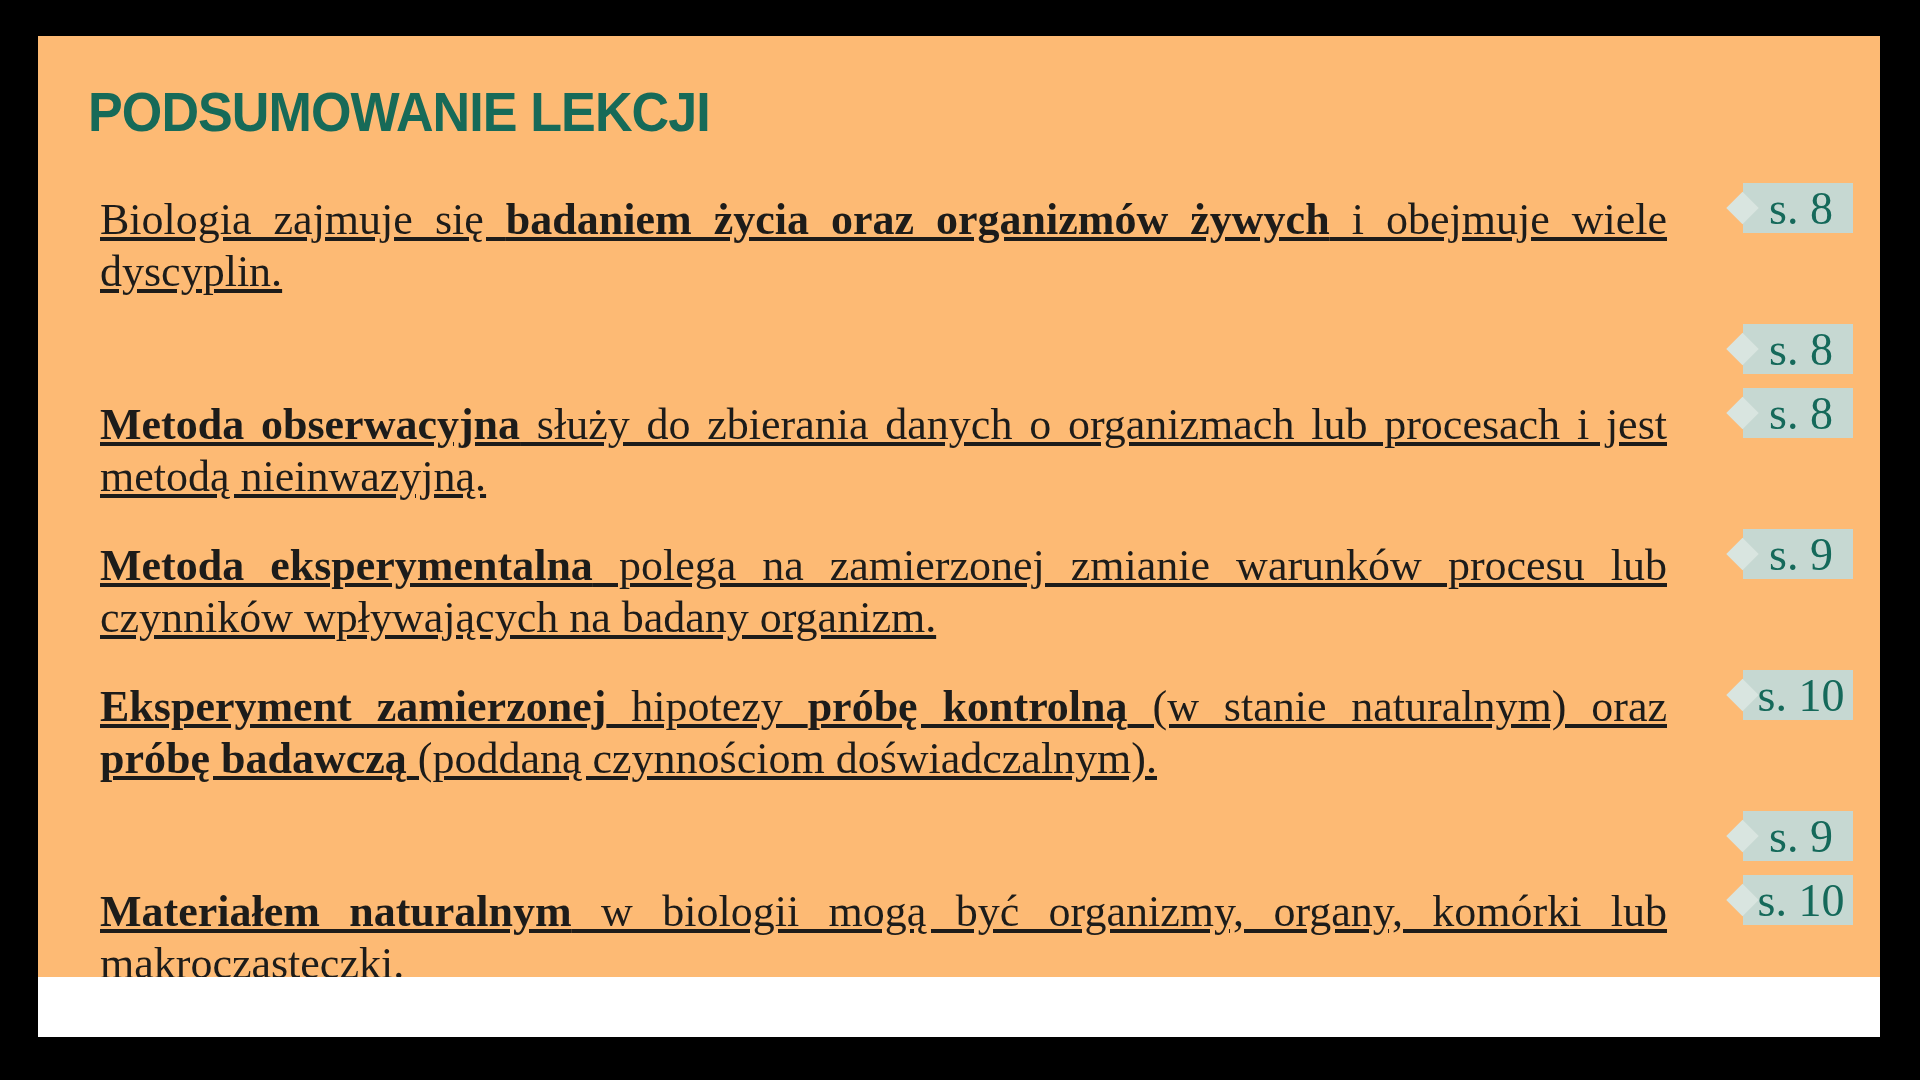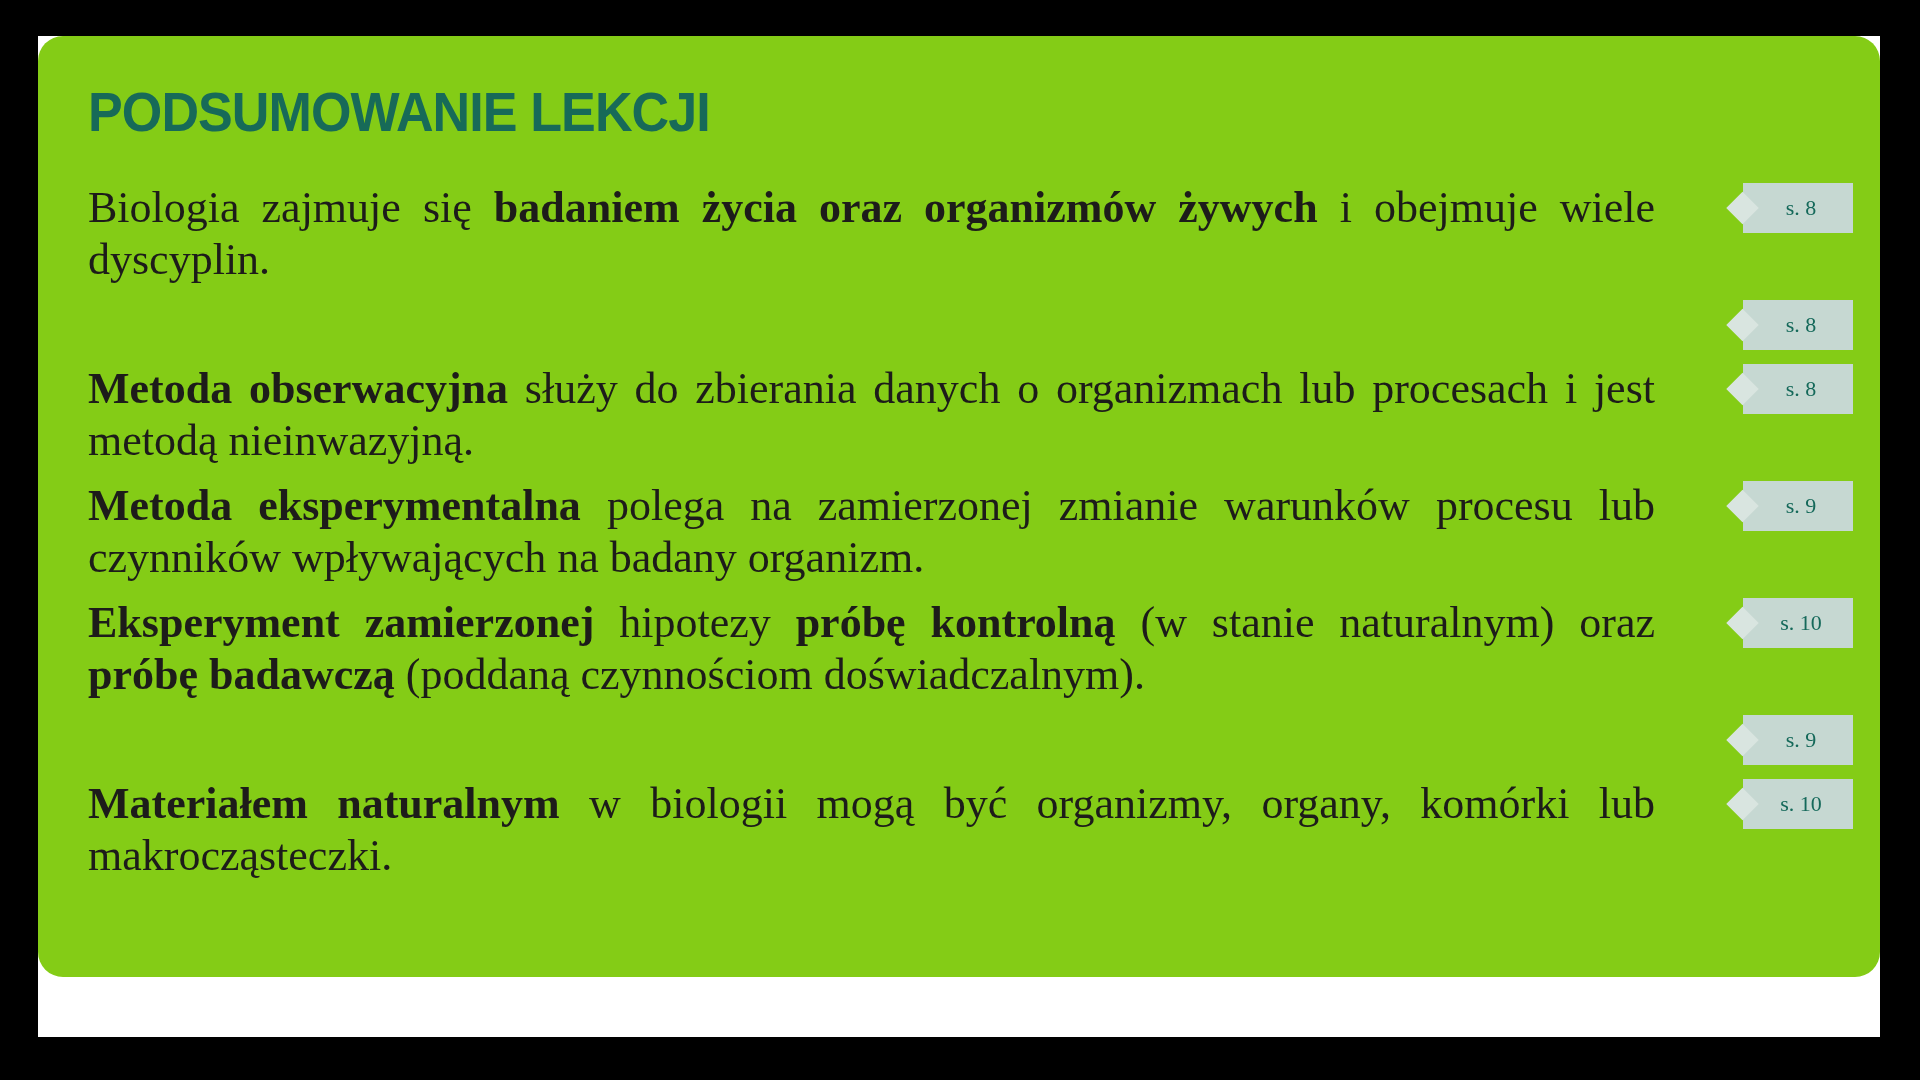--- a/index.html
+++ b/index.html
@@ -22,51 +22,51 @@
     left: 38px;
     top: 36px;
     width: 1842px;
     height: 1001px;
     background: #ffffff;
   }
   .content {
     box-sizing: border-box;
     width: 100%;
     height: 941px;
-    background: #84cc16;
+    background: #fdba74;
     padding: 46px 27px 0 50px;
     overflow: hidden;
-    border-radius: 25px;
   }
   .page-title {
     margin: 0 0 40px 0;
     font-family: "Liberation Sans", "DejaVu Sans", sans-serif;
     font-weight: 700;
     font-size: 56px;
     line-height: 60px;
     letter-spacing: -1px;
     color: #176a58;
     transform: scaleX(0.93);
     transform-origin: left center;
     white-space: nowrap;
   }
   .summary-list { }
   .item {
     display: flex;
     align-items: flex-start;
     margin-bottom: 13px;
   }
   .item-text {
-    margin: 0;
+    margin: 12px;
     width: 1567px;
     font-size: 44px;
     line-height: 52px;
     color: #1d1c1a;
     text-align: justify;
     hyphens: manual;
+    text-decoration: underline;
   }
   .item-text b { font-weight: 700; }
   .page-tag {
     position: relative;
     margin-left: auto;
     margin-top: 1px;
     width: 110px;
     height: 50px;
     background: #c6d8d2;
     display: flex;
@@ -80,21 +80,21 @@
     left: -12px;
     top: 50%;
     width: 23px;
     height: 23px;
     background: #d9e5e0;
     transform: translateY(-50%) rotate(45deg);
   }
   .tag-label {
     position: relative;
     padding-left: 6px;
-    font-size: 22px;
+    font-size: 46px;
     color: #15695a;
     white-space: nowrap;
   }
   .footer-strip {
     width: 100%;
     height: 60px;
     background: #ffffff;
   }
 </style>
 </head>

